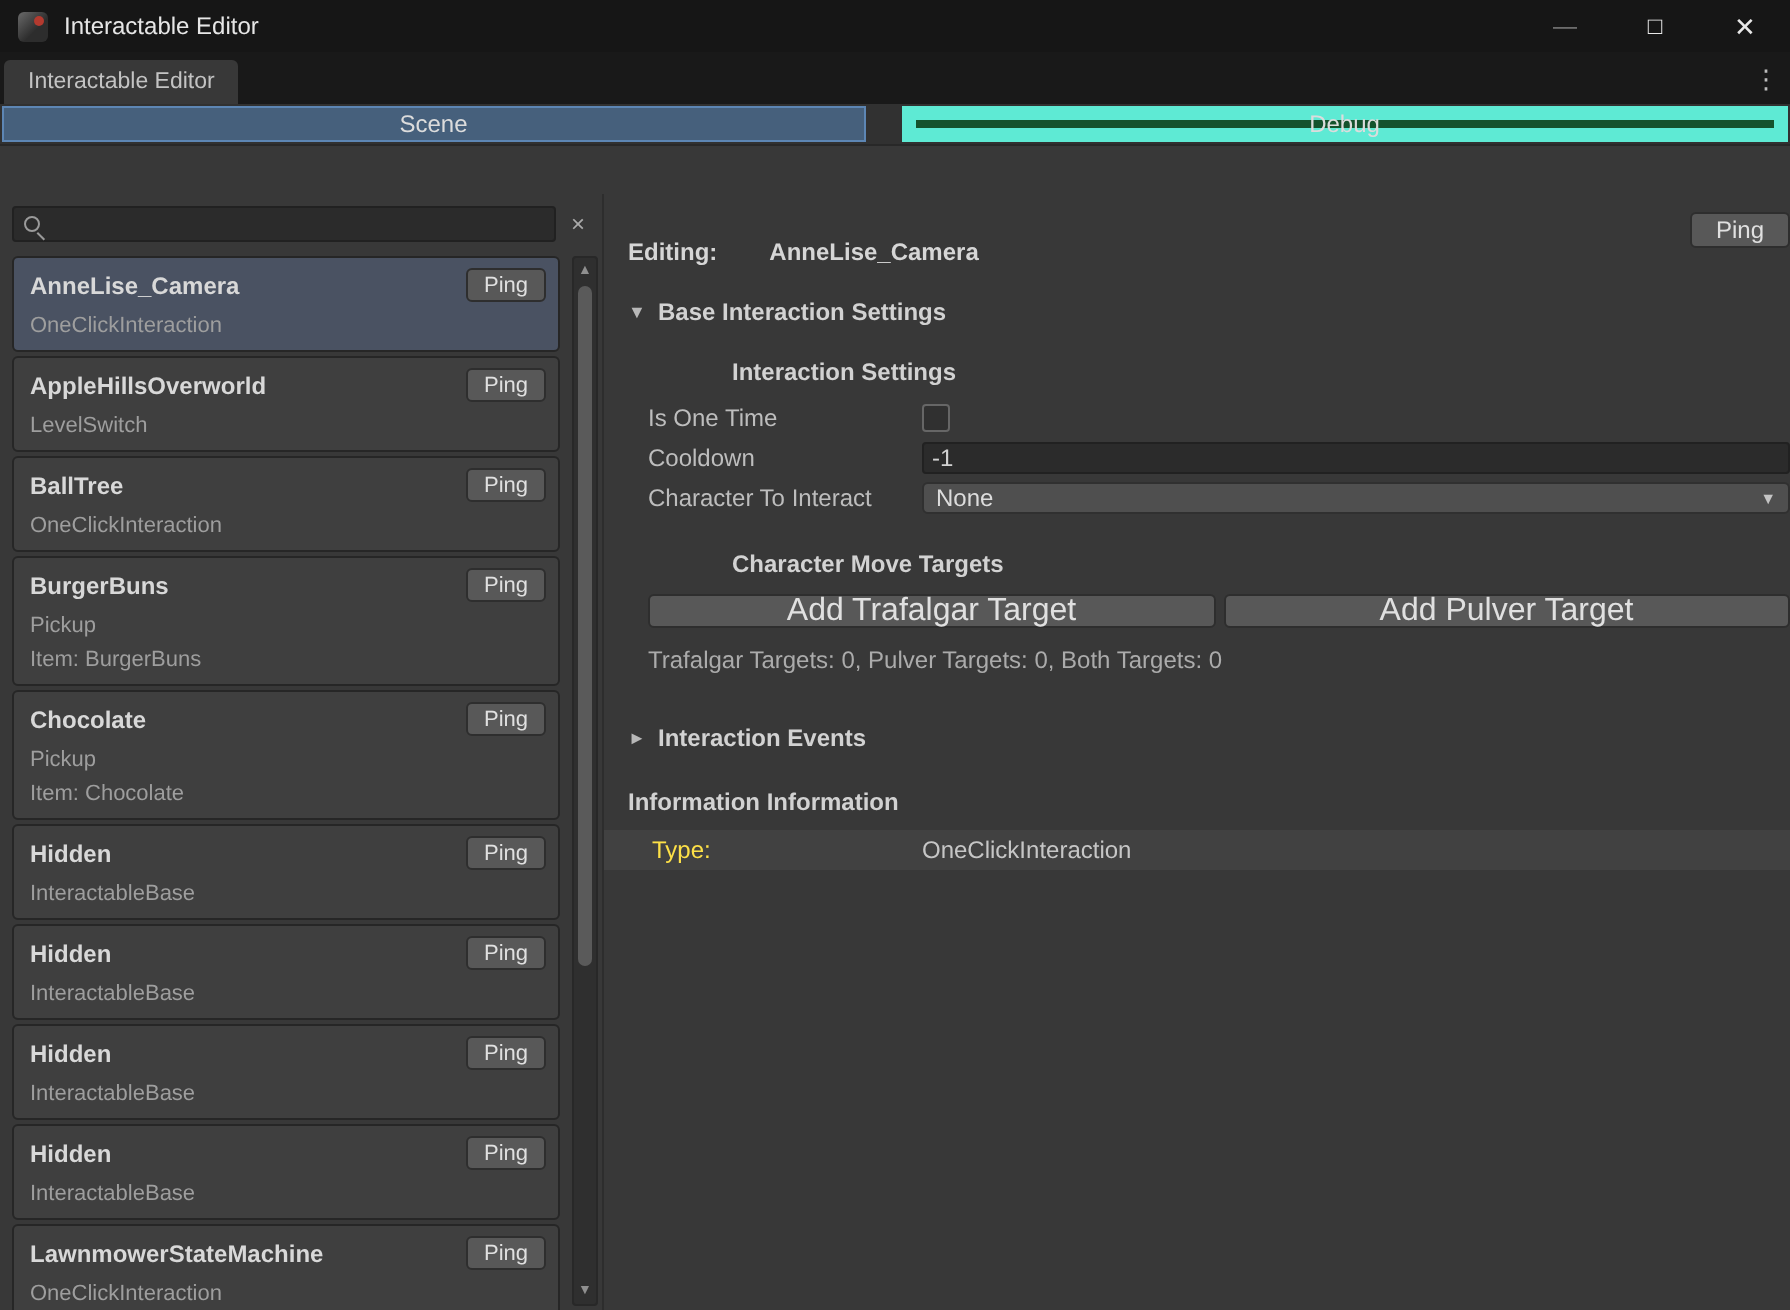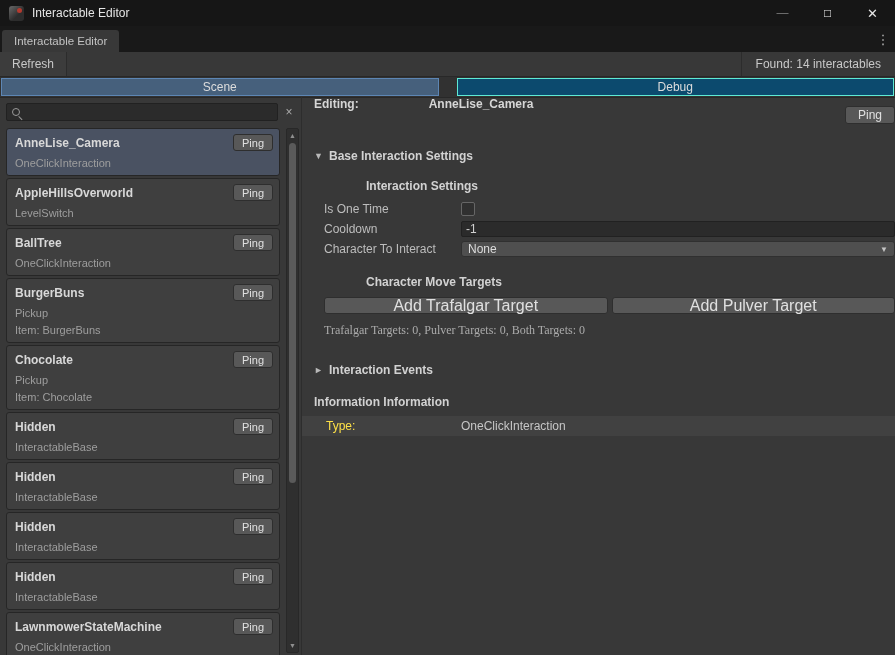--- a/index.html
+++ b/index.html
@@ -32,21 +32,21 @@
     display:flex; align-items:stretch; }
   .toolbar .refresh { padding:0 12px; display:flex; align-items:center; color:#c8c8c8;
     border-right:1px solid #2c2c2c; background:#3c3c3c; font-size:12px; }
   .toolbar .found { margin-left:auto; display:flex; align-items:center; padding:0 14px;
     border-left:1px solid #2c2c2c; color:#c8c8c8; font-size:12px; }
 
   
   .viewtabs { height:21px; background:#313131; display:flex; gap:18px; padding:1px 1px;
     border-bottom:1px solid #282828; }
   .viewtab { flex:1; display:flex; align-items:center; justify-content:center; font-size:12px;
-    color:#dcdcdc; background:#0c4a6e; border:1px solid #5eead4; }
+    color:#dcdcdc; background:#14532d; border:7px solid #5eead4; }
   .viewtab.active { background:#46607c; border:1px solid #5d86b4; }
 
   
   .content { position:absolute; top:97px; bottom:0; left:0; right:0; display:flex; }
 
   
   .left-panel { width:302px; position:relative; border-right:1px solid #2d2d2d; overflow:hidden; }
   .search-row { height:30px; display:flex; align-items:center; padding:0 4px 0 6px; }
   .search-box { flex:1; height:18px; background:#2b2b2b; border:1px solid #212121;
     border-radius:2px; position:relative; }
@@ -75,42 +75,42 @@
   .vscroll { position:absolute; top:31px; bottom:2px; right:2px; width:13px;
     background:#2f2f2f; border:1px solid #282828; border-radius:2px; }
   .scroll-arrow { height:13px; display:flex; align-items:center; justify-content:center;
     color:#8f8f8f; font-size:7px; }
   .scroll-arrow.down { position:absolute; bottom:0; left:0; right:0; }
   .scroll-thumb { position:absolute; top:14px; left:2px; right:2px; height:340px;
     background:#5a5a5a; border-radius:5px; }
 
   
   .right-panel { flex:1; position:relative; padding:0 0 0 12px; overflow:hidden; }
-  .editing-row { height:36px; display:flex; align-items:flex-start; position:relative;gap:44px; }
+  .editing-row { height:36px; display:flex; align-items:flex-end; position:relative; }
   .editing-label { font-weight:bold; color:#d6d6d6; }
   .editing-value { font-weight:bold; color:#d6d6d6; margin-left:26px; }
   .ping-top { position:absolute; right:0; top:9px; width:50px; height:18px; font-size:12px; }
 
   .foldout { display:flex; align-items:center; gap:6px; font-weight:bold; color:#d2d2d2; }
   .foldout .arrow { font-size:9px; color:#b8b8b8; width:9px; }
   .fold-base { margin-top:16px; }
   .section-h { font-weight:bold; color:#d2d2d2; margin:16px 0 6px 10px;padding-left:42px; }
   .field-row { display:flex; align-items:center; height:20px; margin-left:10px; }
   .field-label { width:137px; color:#bdbdbd; font-size:12px; flex-shrink:0; }
   .checkbox { width:14px; height:14px; background:#303030; border:1px solid #666; border-radius:2px; }
   .text-field { flex:1; height:16px; background:#2b2b2b; border:1px solid #212121; border-radius:2px;
     color:#d2d2d2; font-family:inherit; font-size:12px; padding:0 4px; outline:none; }
   .dropdown { flex:1; height:16px; background:#4f4f4f; border:1px solid #303030; border-radius:3px;
     display:flex; align-items:center; justify-content:space-between; padding:0 6px; color:#dcdcdc; }
   .dropdown .chev { font-size:8px; color:#c4c4c4; }
 
   .btn-row { display:flex; gap:4px; margin:8px 0 0 10px; }
   .btn-row .btn, .btn-wide { flex:1; height:17px; font-size:16px; }
   .btn-wide { display:flex; margin:4px 0 0 10px; }
-  .summary { margin:9px 0 0 10px; color:#ababab; font-size:12px;font-family:Liberation Serif, serif; }
+  .summary { margin:9px 0 0 10px; color:#ababab; font-size:12px; }
   .fold-events { margin-top:25px; }
   .add-info { font-weight:bold; color:#d2d2d2; margin-top:18px; }
   .type-row { margin-top:7px; height:20px; background:#414141; display:flex; align-items:center;
     margin-left:-12px; padding-left:24px; }
   .type-label { width:135px; color:#fde047; }
   .type-value { color:#c6c6c6; }
 </style>
 </head>
 <body>
 
@@ -124,24 +124,20 @@
       <div class="win-btn">□</div>
       <div class="win-btn close">✕</div>
     </div>
   </div>
 
   <div class="tabstrip">
     <div class="editor-tab">Interactable Editor</div>
     <div class="overflow-menu">⋮</div>
   </div>
 
-  <div class="toolbar">
-    <div class="refresh">Refresh</div>
-    <div class="found">Found: 14 interactables</div>
-  </div>
 
   <div class="viewtabs">
     <div class="viewtab active">Scene</div>
     <div class="viewtab">Debug</div>
   </div>
 
   <div class="content">
 
     <div class="left-panel">
       <div class="search-row">

